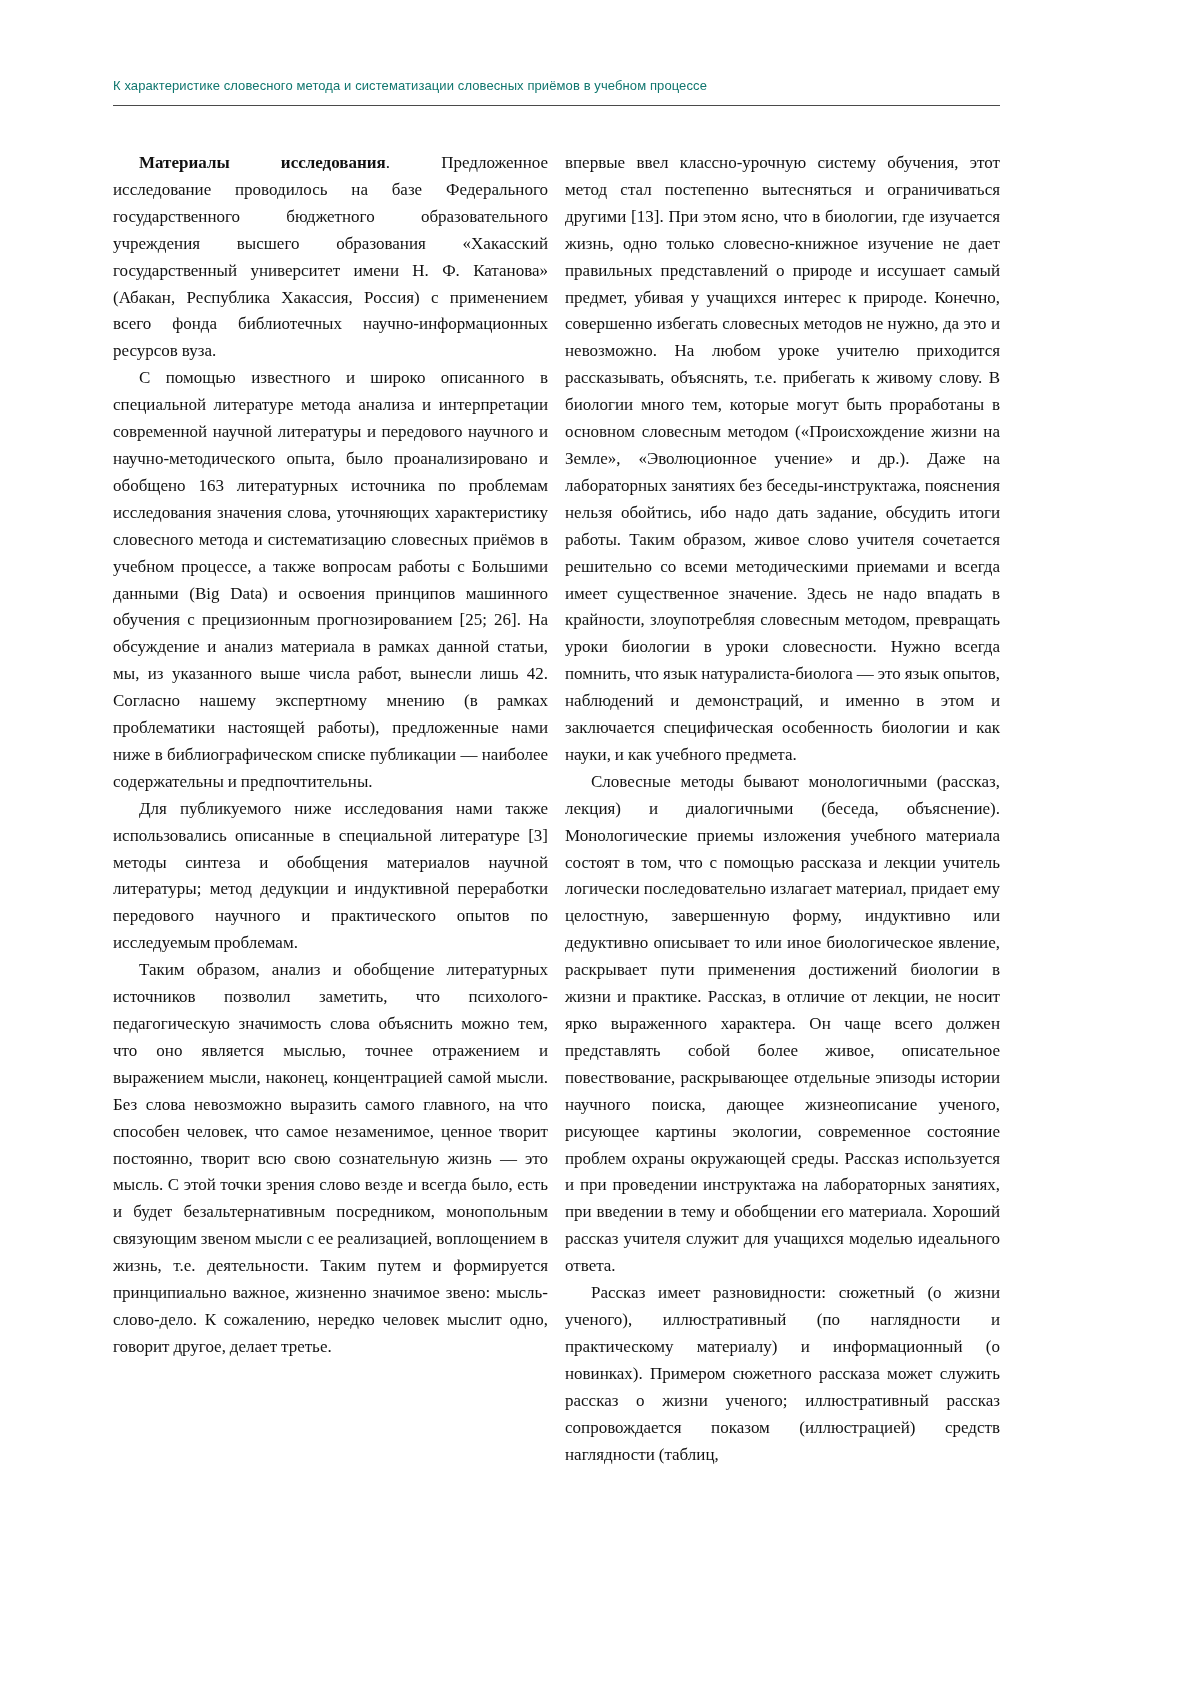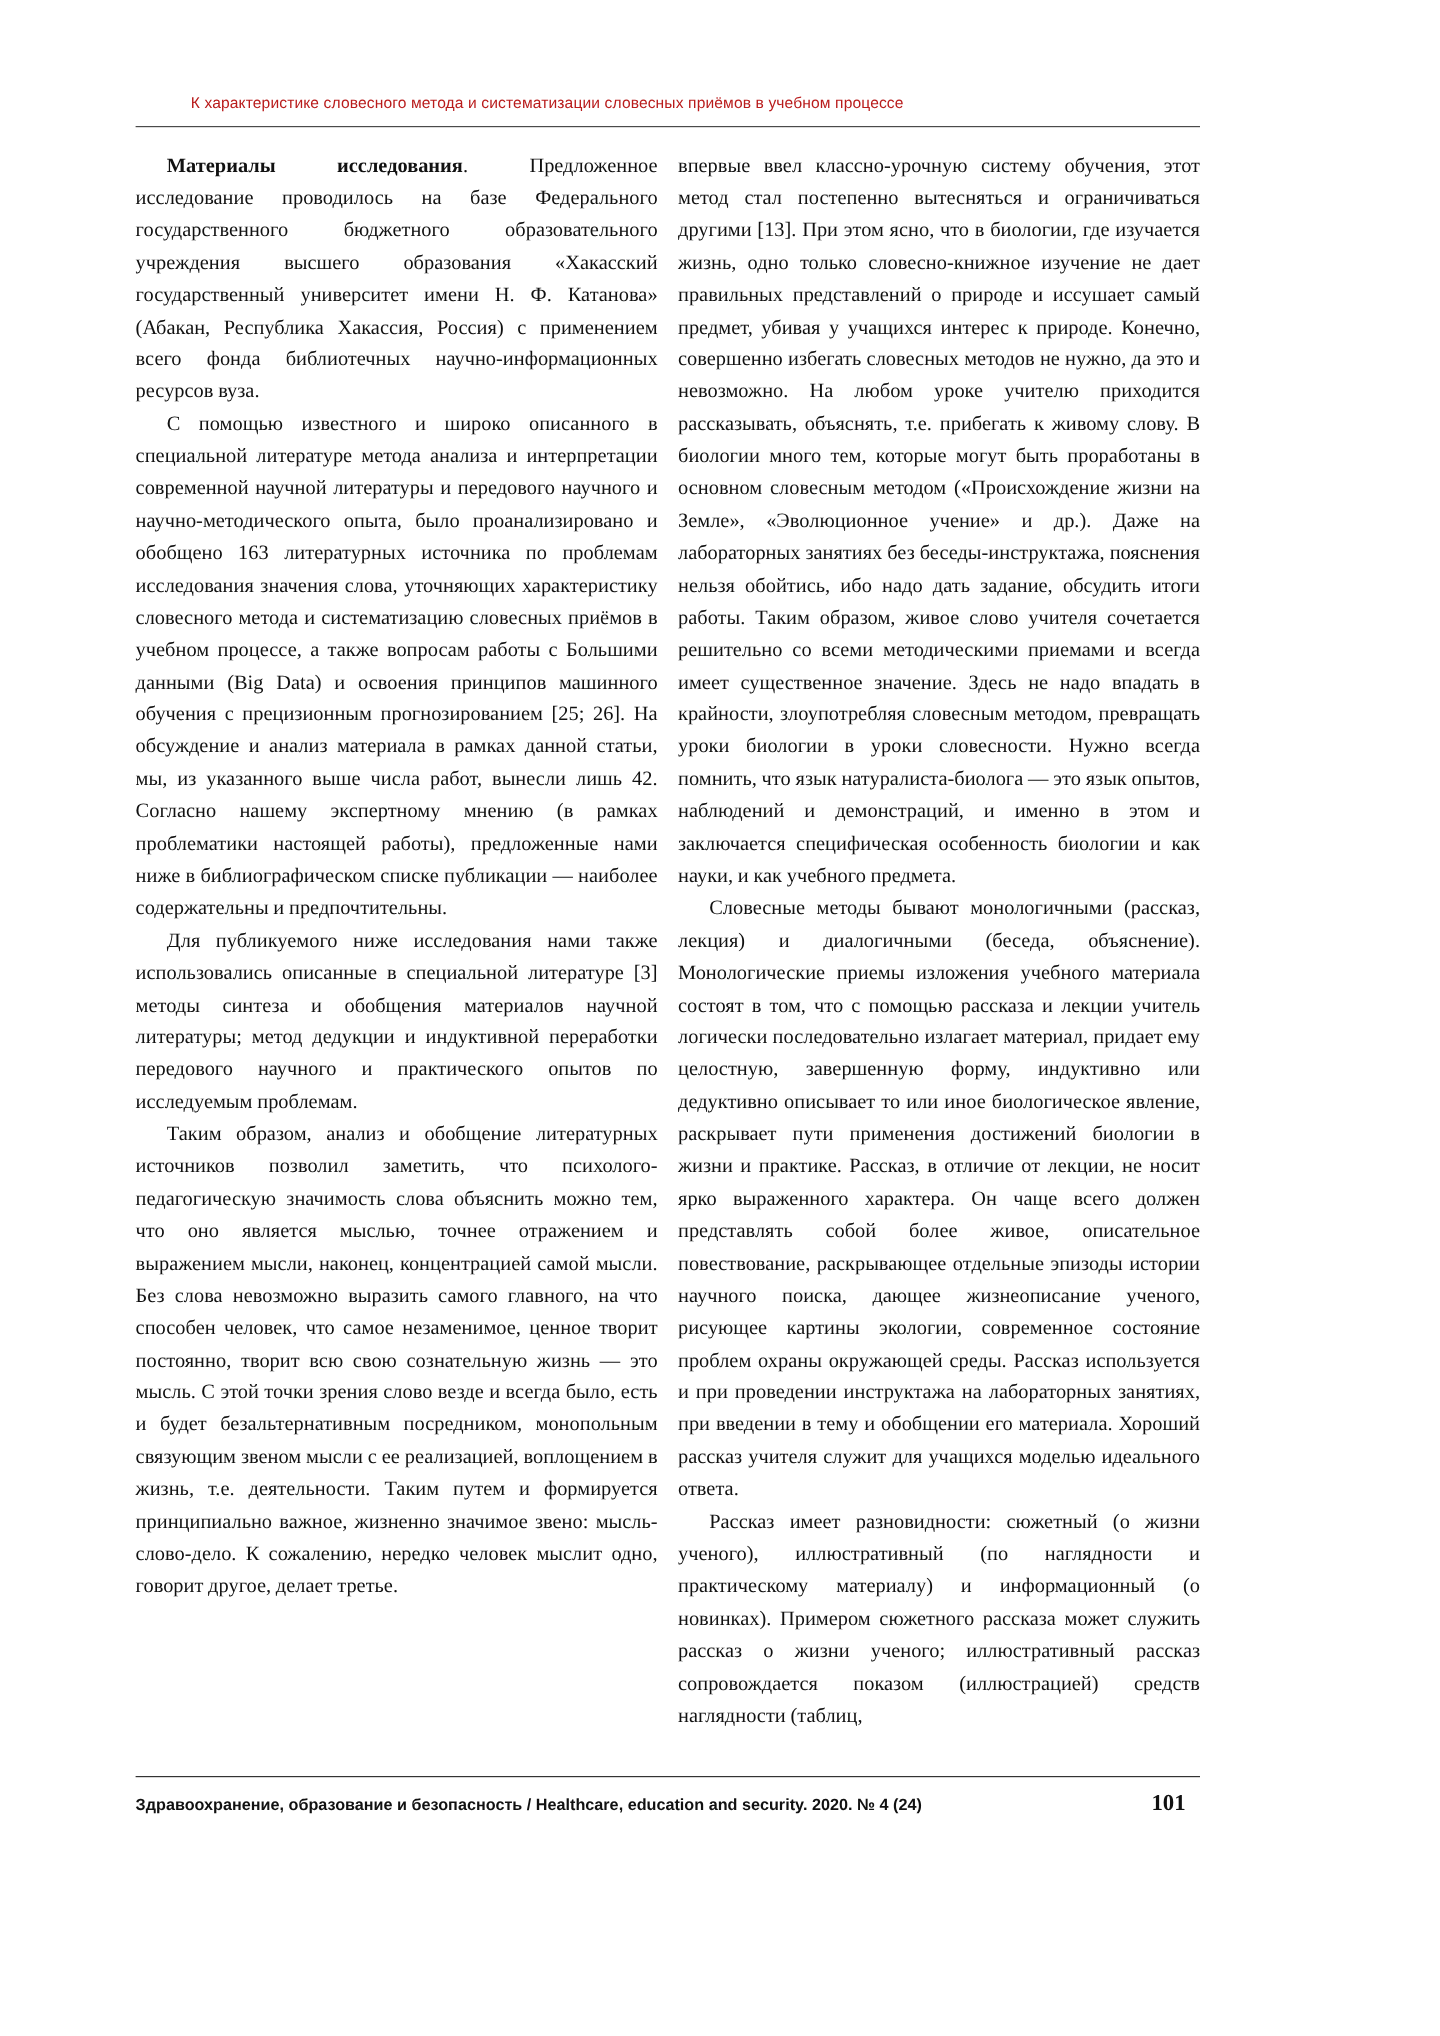--- a/index.html
+++ b/index.html
@@ -14,28 +14,27 @@
     font-family: "Liberation Serif", serif;
     color: #111111;
   }
   .running-header {
     border-bottom: 1px solid #4a4a4a;
     padding-bottom: 12px;
   }
   .running-title {
     font-family: "Liberation Sans", sans-serif;
     font-size: 13px;
-    color: #b91c1c;
+    color: #0f766e;
     letter-spacing: 0.1px;
-    margin-left: 46px;
   }
   .body-columns {
     display: flex;
     gap: 17px;
-    margin-top: 19px;
+    margin-top: 44px;
   }
   .column {
     flex: 1 1 0;
     font-size: 17px;
     line-height: 26.9px;
     text-align: justify;
     hyphens: auto;
     -webkit-hyphens: auto;
     word-spacing: -0.3px;
   }
@@ -89,18 +88,14 @@
         <p>Для публикуемого ниже исследования нами также использовались описанные в специальной литературе [3] методы синтеза и обобщения материалов научной литературы; метод дедукции и индуктивной переработки передового научного и практического опытов по исследуемым проблемам.</p>
         <p>Таким образом, анализ и обобщение литературных источников позволил заметить, что психолого-педагогическую значимость слова объяснить можно тем, что оно является мыслью, точнее отражением и выражением мысли, наконец, концентрацией самой мысли. Без слова невозможно выразить самого главного, на что способен человек, что самое незаменимое, ценное творит постоянно, творит всю свою сознательную жизнь — это мысль. С этой точки зрения слово везде и всегда было, есть и будет безальтернативным посредником, монопольным связующим звеном мысли с ее реализацией, воплощением в жизнь, т.е. деятельности. Таким путем и формируется принципиально важное, жизненно значимое звено: мысль-слово-дело. К сожалению, нередко человек мыслит одно, говорит другое, делает третье.</p>
       </section>
     <section class="column column-right">
         <p class="no-indent">впервые ввел классно-урочную систему обучения, этот метод стал постепенно вытесняться и ограничиваться другими [13]. При этом ясно, что в биологии, где изучается жизнь, одно только словесно-книжное изучение не дает правильных представлений о природе и иссушает самый предмет, убивая у учащихся интерес к природе. Конечно, совершенно избегать словесных методов не нужно, да это и невозможно. На любом уроке учителю приходится рассказывать, объяснять, т.е. прибегать к живому слову. В биологии много тем, которые могут быть проработаны в основном словесным методом («Происхождение жизни на Земле», «Эволюционное учение» и др.). Даже на лабораторных занятиях без беседы-инструктажа, пояснения нельзя обойтись, ибо надо дать задание, обсудить итоги работы. Таким образом, живое слово учителя сочетается решительно со всеми методическими приемами и всегда имеет существенное значение. Здесь не надо впадать в крайности, злоупотребляя словесным методом, превращать уроки биологии в уроки словесности. Нужно всегда помнить, что язык натуралиста-биолога — это язык опытов, наблюдений и демонстраций, и именно в этом и заключается специфическая особенность биологии и как науки, и как учебного предмета.</p>
         <p>Словесные методы бывают монологичными (рассказ, лекция) и диалогичными (беседа, объяснение). Монологические приемы изложения учебного материала состоят в том, что с помощью рассказа и лекции учитель логически последовательно излагает материал, придает ему целостную, завершенную форму, индуктивно или дедуктивно описывает то или иное биологическое явление, раскрывает пути применения достижений биологии в жизни и практике. Рассказ, в отличие от лекции, не носит ярко выраженного характера. Он чаще всего должен представлять собой более живое, описательное повествование, раскрывающее отдельные эпизоды истории научного поиска, дающее жизнеописание ученого, рисующее картины экологии, современное состояние проблем охраны окружающей среды. Рассказ используется и при проведении инструктажа на лабораторных занятиях, при введении в тему и обобщении его материала. Хороший рассказ учителя служит для учащихся моделью идеального ответа.</p>
         <p>Рассказ имеет разновидности: сюжетный (о жизни ученого), иллюстративный (по наглядности и практическому материалу) и информационный (о новинках). Примером сюжетного рассказа может служить рассказ о жизни ученого; иллюстративный рассказ сопровождается показом (иллюстрацией) средств наглядности (таблиц,</p>
       </section>
   </main>
 
-  <footer class="running-footer">
-    <div class="footer-line">Здравоохранение, образование и безопасность / Healthcare, education and security. 2020. № 4 (24)</div>
-    <div class="footer-page">101</div>
-  </footer>
 
 </div>
 
 </body></html>

